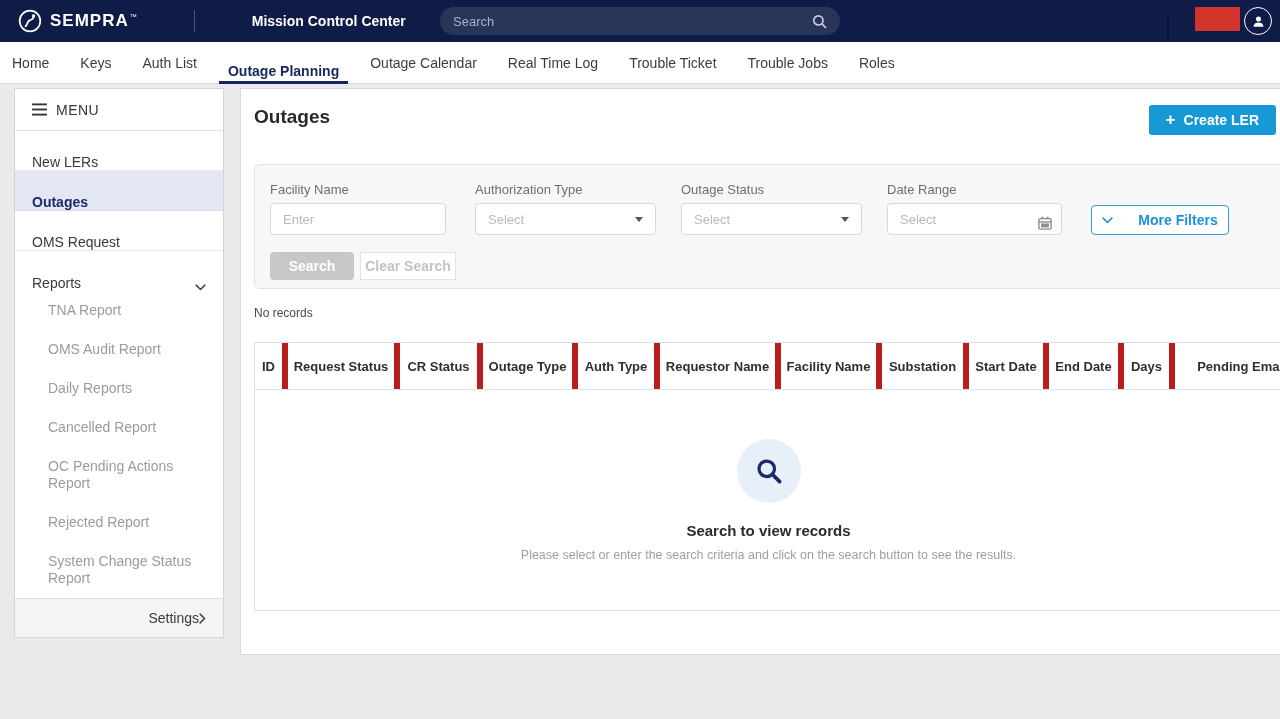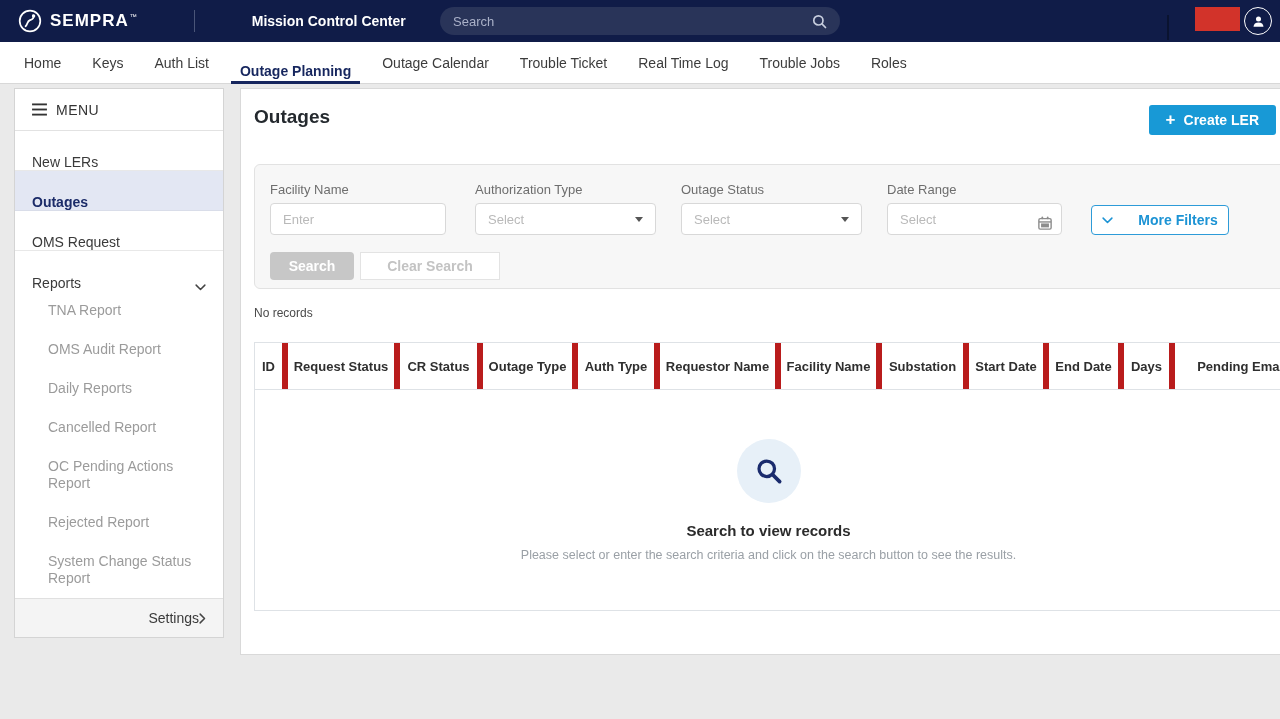--- a/index.html
+++ b/index.html
@@ -36,21 +36,21 @@
   .avatar {
     position:absolute; left:1244px; top:7px; width:28px; height:28px;
     border:1.5px solid #ffffff; border-radius:50%;
     display:flex; align-items:center; justify-content:center; cursor:pointer;
   }
 
   
   .tabs {
     position:absolute; top:42px; left:0; width:1280px; height:42px;
     background:#fff; border-bottom:1px solid #d8d8d8;
-    display:flex; align-items:stretch; padding-left:15px; z-index:4;
+    display:flex; align-items:stretch; padding-left:3px; z-index:4;
   }
   .tab {
     position:relative; display:flex; align-items:center;
     padding:0 9px; margin-right:13px; font-size:14px; color:#3c3c3c;
     cursor:pointer; white-space:nowrap;
   }
   .tab.active { color:#16265e; font-weight:bold;margin-top:17px; }
   .tab.active::after {
     content:""; position:absolute; left:0; right:0; bottom:-1px; height:3px; background:#16265e;
   }
@@ -132,21 +132,21 @@
     display:flex; align-items:center; justify-content:center; gap:25px; cursor:pointer;
     font-family:"Liberation Sans", sans-serif;
   }
   .search-btn {
     position:absolute; left:15px; top:87px; width:84px; height:28px;
     background:#c7c7c7; border:none; border-radius:4px;
     color:#fff; font-size:14px; font-weight:bold; cursor:pointer;
     font-family:"Liberation Sans", sans-serif;
   }
   .clear-btn {
-    position:absolute; left:105px; top:87px; width:140px; height:28px;
+    position:absolute; left:105px; top:87px; width:96px; height:28px;
     background:#fff; border:1px solid #e3e3e3; border-radius:0;
     color:#c3c3c3; font-size:14px; font-weight:bold; cursor:pointer;
     font-family:"Liberation Sans", sans-serif;
   }
 
   .no-records { position:absolute; left:13px; top:217px; font-size:12px; color:#4a4a4a; }
 
   
   .grid-header {
     position:absolute; left:13px; top:253px; display:flex;
@@ -205,22 +205,22 @@
     </svg>
   </div>
 </header>
 
 <nav class="tabs">
   <a class="tab">Home</a>
   <a class="tab">Keys</a>
   <a class="tab">Auth List</a>
   <a class="tab active">Outage Planning</a>
   <a class="tab">Outage Calendar</a>
+  <a class="tab">Real Time Log</a>
   <a class="tab">Trouble Ticket</a>
-  <a class="tab">Real Time Log</a>
   <a class="tab">Trouble Jobs</a>
   <a class="tab">Roles</a>
 </nav>
 
 <aside class="sidebar">
   <div class="menu-row">
     <svg width="15" height="13" viewBox="0 0 16 14" fill="#333">
       <rect y="0.5" width="16" height="2"></rect>
         <rect y="6" width="16" height="2"></rect>
         <rect y="11.5" width="16" height="2"></rect>

